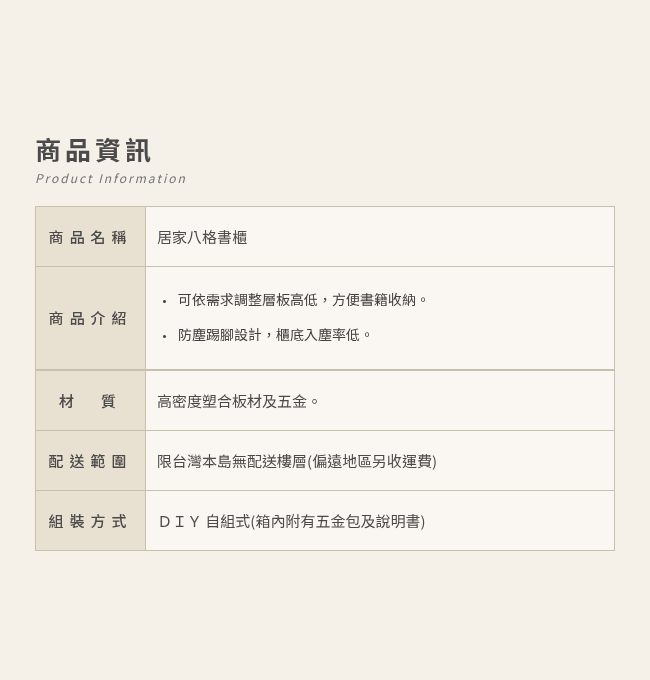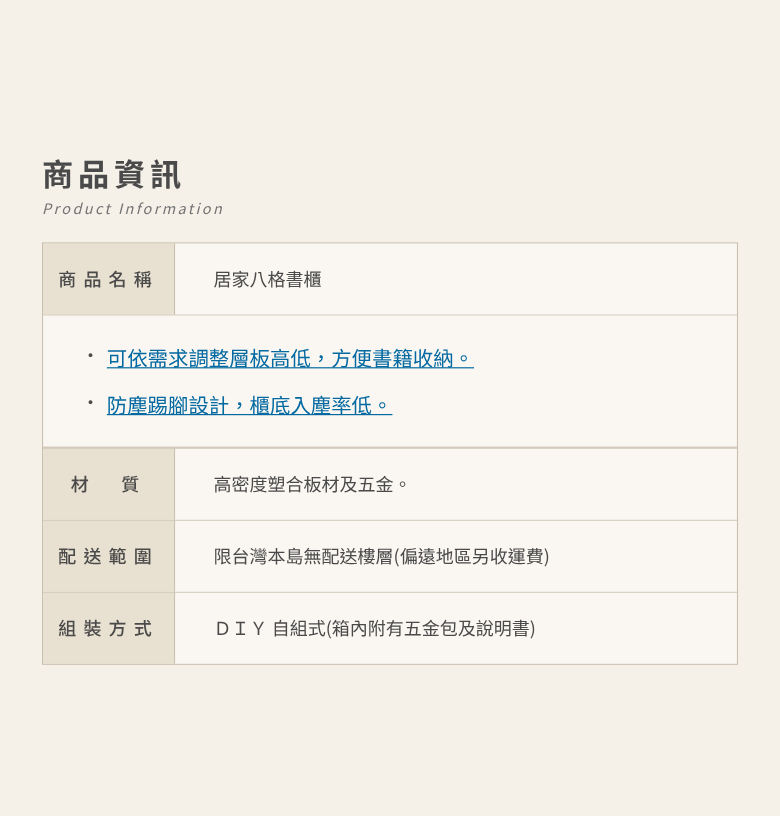--- a/index.html
+++ b/index.html
@@ -70,21 +70,21 @@
       border-right: 1px solid #c8bfaf;
       font-size: 15px;
       color: #4a4a4a;
       letter-spacing: 6px;
       font-weight: 500;
     }
 
     .value-cell {
       flex: 1;
       background-color: #faf7f2;
-      padding: 16px 32px;
+      padding: 16px 11px;
       display: flex;
       align-items: center;
       font-size: 15px;
       color: #4a4a4a;
       line-height: 1.8;
     }
 
     .value-cell.description {
       flex-direction: column;
       align-items: flex-start;
@@ -97,41 +97,41 @@
       margin: 4px 0;
     }
 
     .bullet {
       margin-right: 6px;
       font-size: 15px;
       line-height: 1.8;
     }
 
     .description-text {
-      font-size: 17px;
-      color: #0369a1;
+      font-size: 14px;
+      color: #404040;
       line-height: 1.8;
-      text-decoration: underline;
     }
   </style>
 </head>
 <body>
 
 <div class="container">
   <div class="header">
     <div class="header-title">商品資訊</div>
     <div class="header-subtitle">Product  Information</div>
   </div>
 
   <div class="table" id="product-table">
   <div class="table-row">
         <div class="label-cell">商品名稱</div>
         <div class="value-cell">居家八格書櫃</div>
       </div>
       <div class="table-row">
+        <div class="label-cell">商品介紹</div>
         <div class="value-cell description">
           <div class="description-item">
             <span class="bullet">•</span>
             <span class="description-text">可依需求調整層板高低，方便書籍收納。</span>
           </div>
           <div class="description-item">
             <span class="bullet">•</span>
             <span class="description-text">防塵踢腳設計，櫃底入塵率低。</span>
           </div>
         </div>

